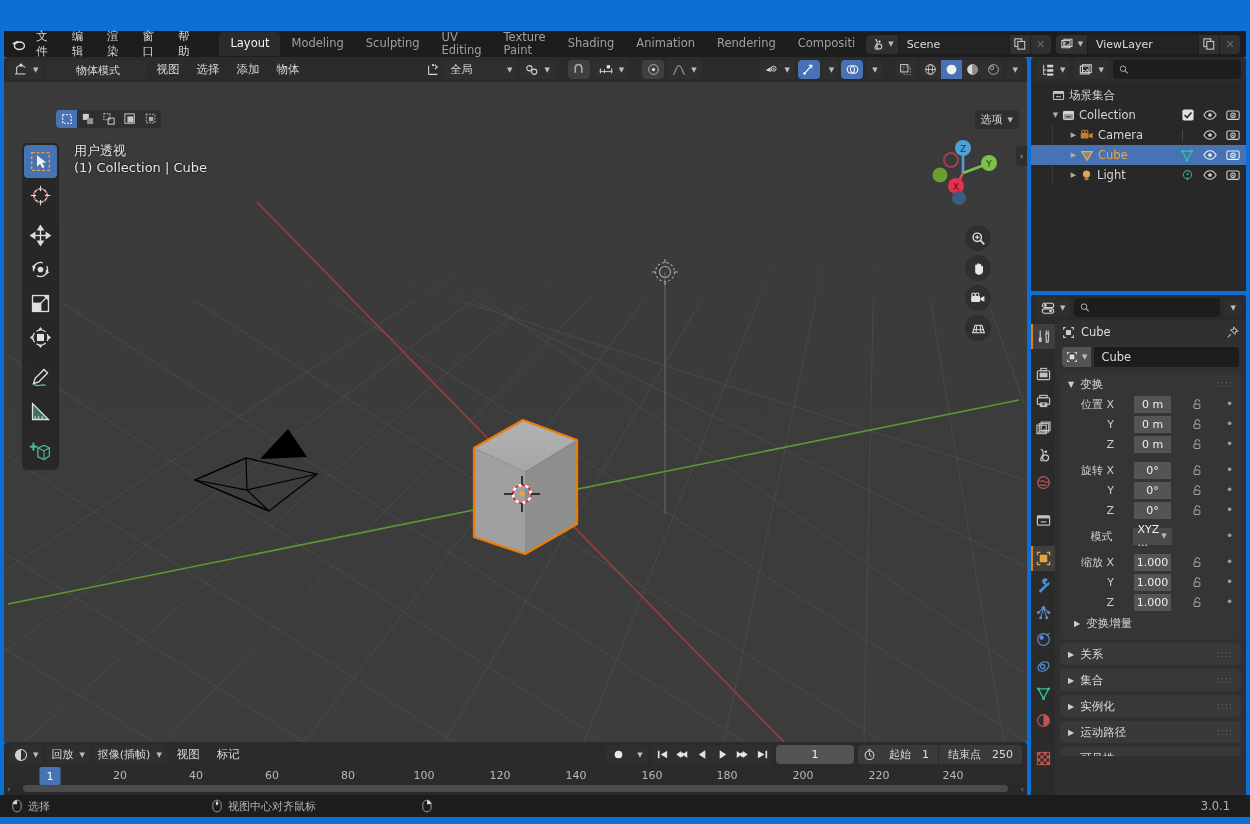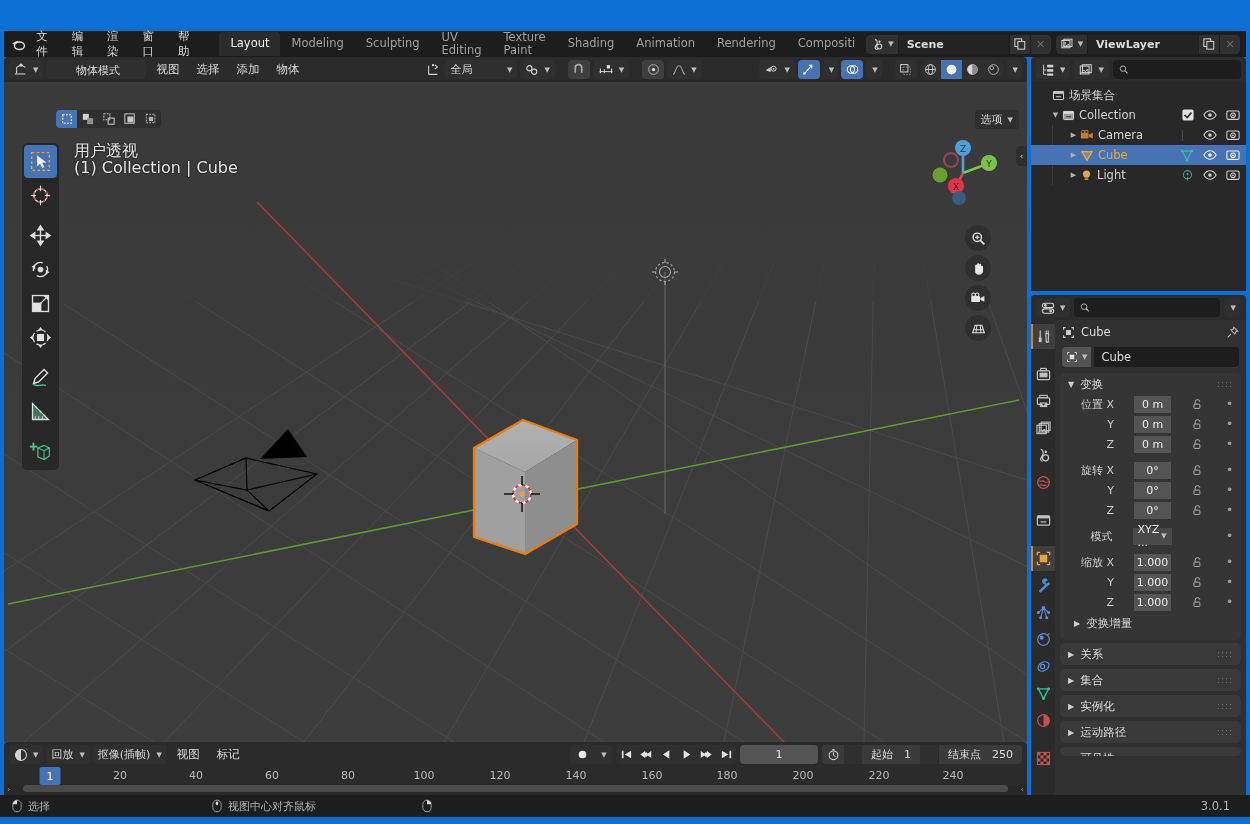--- a/index.html
+++ b/index.html
@@ -37,21 +37,21 @@
   }
   .ws-tab.active { background: #2b2b2b; color: #f2f2f2; }
   .topbar-right { margin-left: auto; display: flex; align-items: center; gap: 5px; padding-right: 6px; }
   .id-block { display: flex; align-items: center; height: 19px; border-radius: 4px; overflow: hidden; }
   .id-drop {
     background: #303030; height: 19px; display: flex; align-items: center; gap: 2px;
     padding: 0 4px 0 5px; border-radius: 4px 0 0 4px; border-right: 1px solid #1d1d1d;
   }
   .id-name {
     background: #232323; height: 19px; display: flex; align-items: center;
-    padding: 0 8px; font-size: 11px; color: #dcdcdc; min-width: 110px; font-weight: bold;
+    padding: 0 8px; font-size: 11px; color: #dcdcdc; min-width: 110px;
   }
   .id-btn {
     background: #303030; height: 19px; width: 21px; display: flex;
     align-items: center; justify-content: center; border-left: 1px solid #1d1d1d;
   }
   .id-btn.x { color: #6b6b6b; border-radius: 0 4px 4px 0; }
 
   
   .viewport-area { position: absolute; left: 4px; top: 57px; width: 1023px; height: 685px; }
   .vp-header {
@@ -88,21 +88,21 @@
     position: absolute; left: 52px; top: 28px; display: flex;
     background: #2f2f2f; border-radius: 4px; overflow: hidden; z-index: 6;
   }
   .vp-toolsel .icon-btn { background: transparent; width: 21px; height: 18px; border-radius: 0; }
   .vp-toolsel .icon-btn.on { background: #4772b3; }
   .vp-options {
     position: absolute; right: 8px; top: 28px; z-index: 6;
     background: #2f2f2f; border-radius: 4px; height: 19px;
     display: flex; align-items: center; padding: 0 6px; font-size: 11px; color: #d6d6d6;
   }
-  .vp-text { position: absolute; left: 70px; top: 60px; z-index: 5; font-size: 16px; color: #e8e8e8; line-height: 17px; text-shadow: 0 0 2px #000; }
+  .vp-text { position: absolute; left: 70px; top: 60px; z-index: 5; font-size: 13px; color: #e8e8e8; line-height: 17px; text-shadow: 0 0 2px #000; }
   .vp-toolbar {
     position: absolute; left: 18px; top: 61px; width: 37px; z-index: 6;
     background: #232323cc; border-radius: 5px; padding: 2px; display: flex; flex-direction: column; gap: 1px;
   }
   .tool-btn { width: 33px; height: 33px; border-radius: 4px; display: flex; align-items: center; justify-content: center; }
   .tool-btn.on { background: #4772b3; }
   .tool-sep { height: 5px; }
 
   .nav-gizmo { position: absolute; right: 28px; top: 55px; width: 72px; height: 72px; z-index: 6; }
   .nav-btns { position: absolute; right: 36px; top: 143px; display: flex; flex-direction: column; gap: 4px; z-index: 6; }
@@ -122,21 +122,21 @@
     height: 25px; background: #2b2b2b; display: flex; align-items: center;
     padding: 0 5px; gap: 3px; border-radius: 4px 4px 0 0;
   }
   .tl-right { margin-left: auto; display: flex; align-items: center; gap: 4px; }
   .tl-playgrp { display: flex; background: #2f2f2f; border-radius: 4px; overflow: hidden; }
   .tl-playgrp .icon-btn { border-radius: 0; background: transparent; width: 20px; }
   .num-field {
     height: 19px; background: #545454; border-radius: 4px; display: flex;
     align-items: center; justify-content: center; font-size: 11px; color: #eee; min-width: 78px;
   }
-  .range-grp { display: flex; background: #2f2f2f; border-radius: 4px; overflow: hidden; align-items: center; height: 19px; gap: 18px; }
+  .range-grp { display: flex; background: #2f2f2f; border-radius: 4px; overflow: hidden; align-items: center; height: 19px; }
   .range-lbl { display: flex; align-items: center; gap: 11px; padding: 0 9px; height: 19px; font-size: 11px; color: #ddd; background: #3a3a3a; }
   .tl-body { position: relative; height: 28px; background: #282828; overflow: hidden; }
   .tl-ruler { position: relative; height: 18px; background: #2b2b2b; }
   .tl-tick { position: absolute; top: 2px; font-size: 11px; color: #b9b9b9; transform: translateX(-50%); }
   .tl-playhead {
     position: absolute; top: 0; height: 18px; background: #4772b3;
     border-radius: 2px; color: #fff; font-size: 11px;
     display: flex; align-items: center; justify-content: center; padding: 0 7px;
     transform: translateX(-50%);
   }

